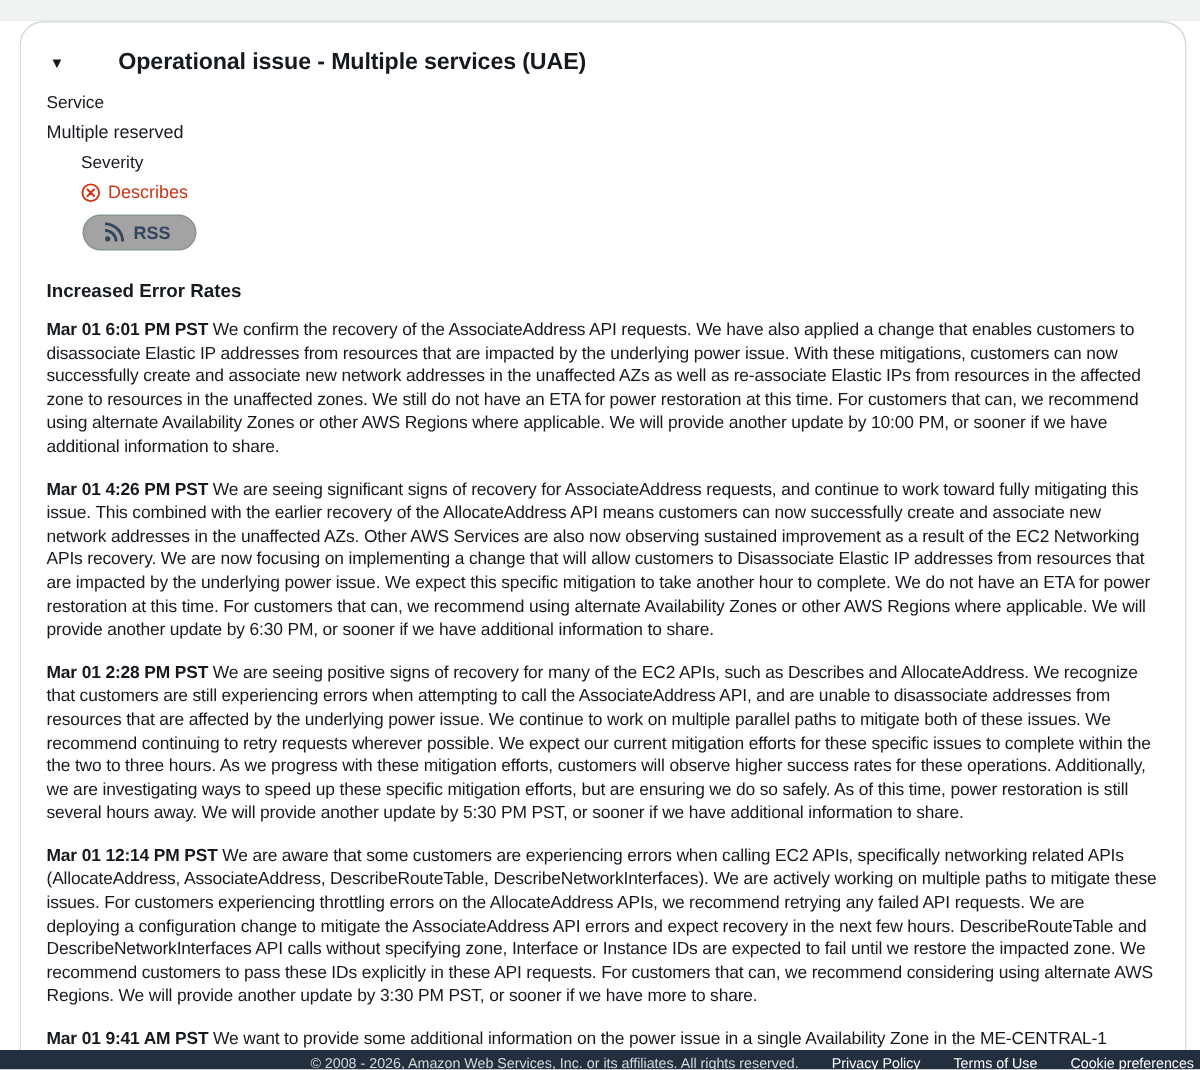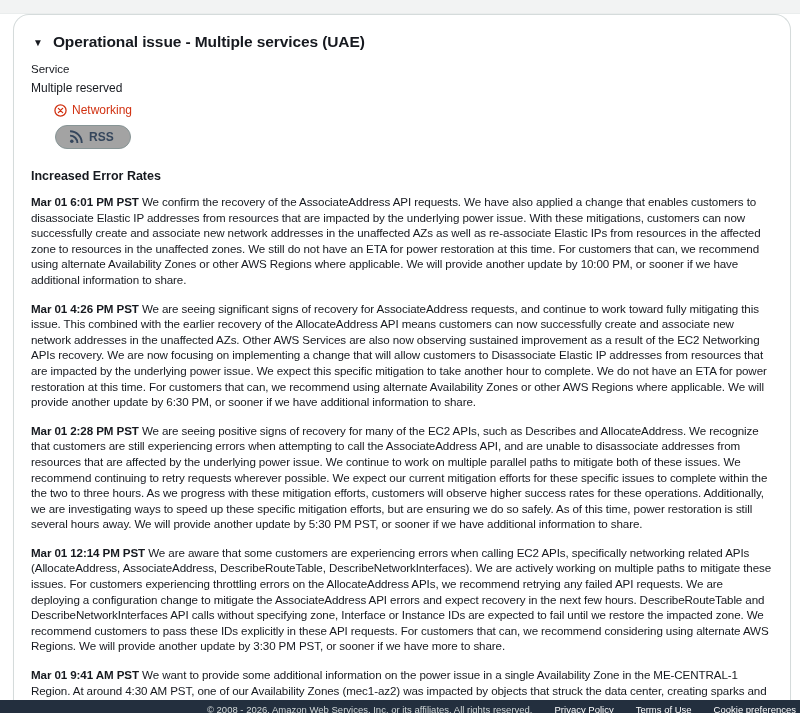--- a/index.html
+++ b/index.html
@@ -31,20 +31,21 @@
     margin: 4px 0 10px 2px;
   }
   .tri-icon {
     font-size: 10px; color: #16191f; line-height: 1;
     position: relative; top: 1px;
     cursor: pointer;
   }
   h1.card-title {
     font-size: 15.5px; font-weight: bold; color: #16191f;
     letter-spacing: -0.1px;
+    margin-left: 26px;
   }
   .meta-row {
     display: flex; align-items: stretch;
     margin: 0 0 6px 0;
     flex-direction: column;
   }
   .meta-col { padding: 2px 0 6px 0; }
   .meta-col.col-service { width: 242px; }
   .meta-col.col-severity { width: 228px; padding-left: 23px; }
   .meta-col.col-rss { display: flex; align-items: center; padding-left: 24px; }
@@ -106,28 +107,29 @@
     <h1 class="card-title">Operational issue - Multiple services (UAE)</h1>
   </div>
 
   <div class="meta-row">
     <div class="meta-col col-service">
       <div class="meta-label">Service</div>
       <div class="meta-value">Multiple reserved</div>
     </div>
     <div class="v-divider"></div>
     <div class="meta-col col-severity">
+      <div class="meta-label">Severity</div>
       <div class="severity-value">
         <span>
           <svg width="13" height="13" viewBox="0 0 14 14">
             <circle cx="7" cy="7" r="6" fill="none" stroke="#d13212" stroke-width="1.4"></circle>
             <path d="M4.7 4.7 L9.3 9.3 M9.3 4.7 L4.7 9.3" stroke="#d13212" stroke-width="1.4" stroke-linecap="round"></path>
           </svg>
         </span>
-        <span>Networking</span>
+        <span>Describes</span>
       </div>
     </div>
     <div class="v-divider"></div>
     <div class="meta-col col-rss">
       <button class="rss-button">
         <span>
           <svg width="14" height="14" viewBox="0 0 16 16">
             <circle cx="3.2" cy="12.8" r="2" fill="#35465c"></circle>
             <path d="M1.2 6.4 a8.4 8.4 0 0 1 8.4 8.4" fill="none" stroke="#35465c" stroke-width="2.2"></path>
             <path d="M1.2 1.4 a13.4 13.4 0 0 1 13.4 13.4" fill="none" stroke="#35465c" stroke-width="2.2"></path>

